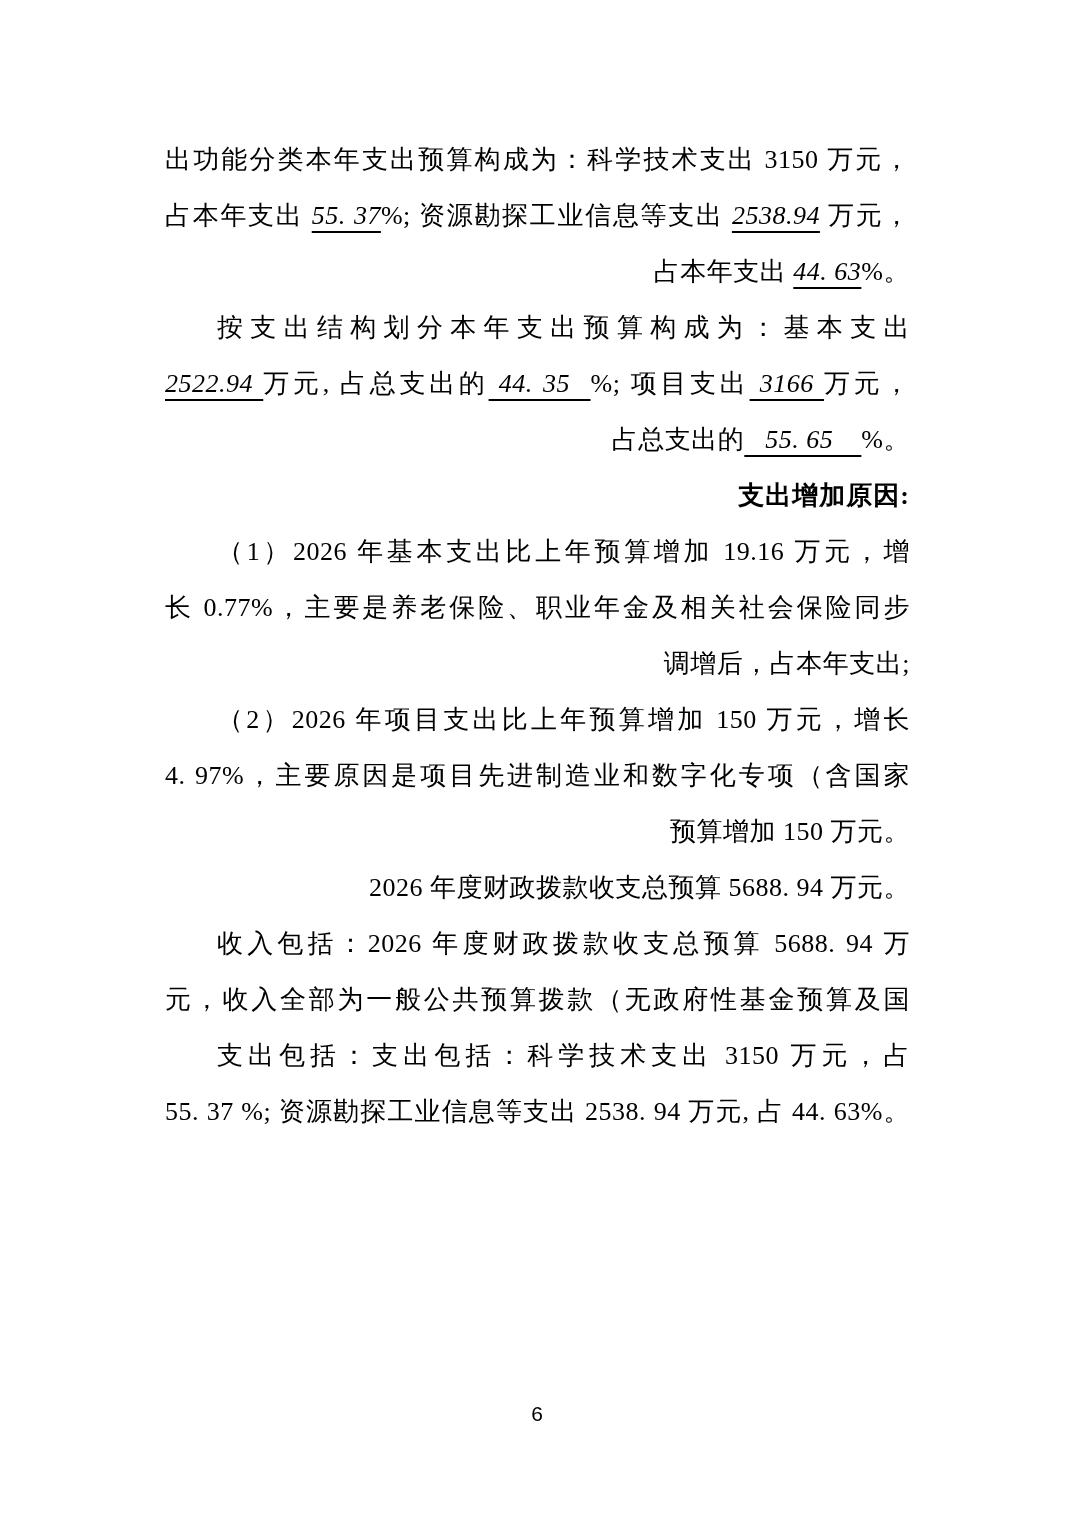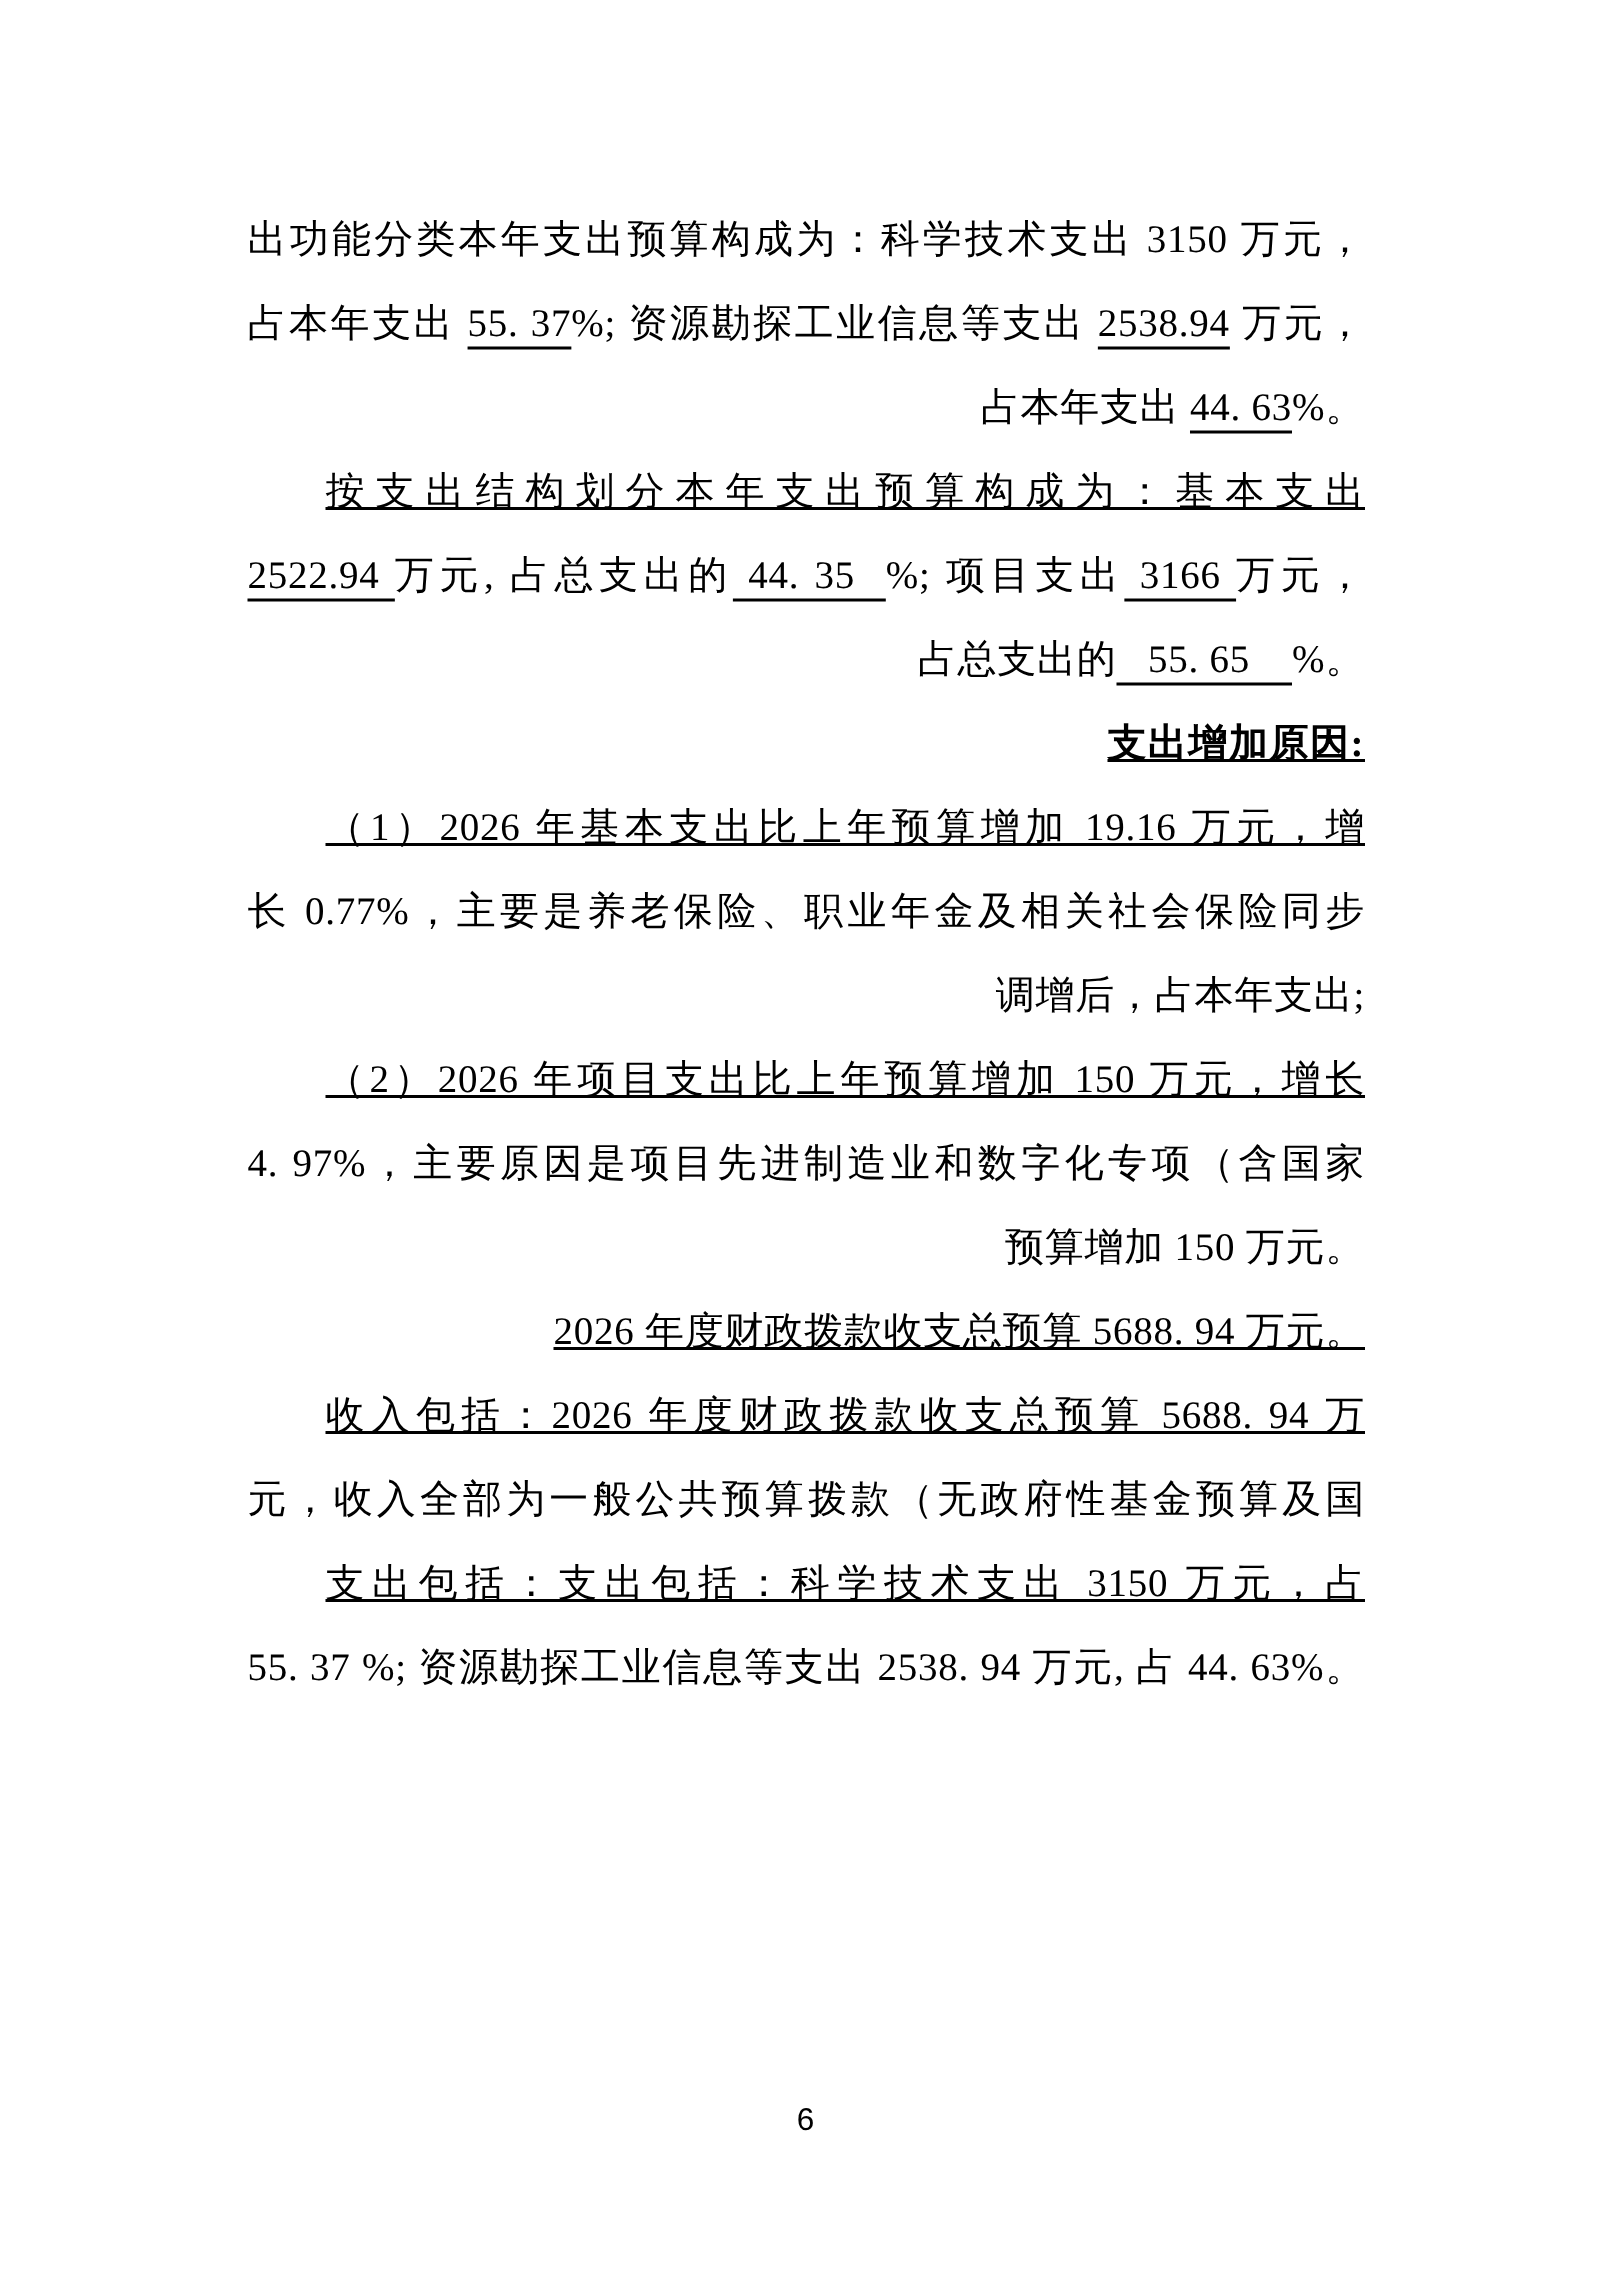--- a/index.html
+++ b/index.html
@@ -28,30 +28,30 @@
     height: 56px;
     text-align: right;
     letter-spacing: 0.5px;
   }
   .line.justify {
     text-align: justify;
     text-align-last: justify;
   }
   .line.indent {
     text-indent: 2em;
-    text-decoration: underline;
   }
   .line.bold {
     font-weight: bold;
     letter-spacing: 1px;
   }
   .u {
     text-decoration: underline;
     text-decoration-thickness: 2px;
     text-underline-offset: 7px;
+    font-style: italic;
   }
   .page-number {
     position: absolute;
     top: 1402px;
     left: 0;
     width: 100%;
     text-align: center;
     font-size: 21px;
     font-family: "Liberation Sans", "DejaVu Sans", sans-serif;
   }

